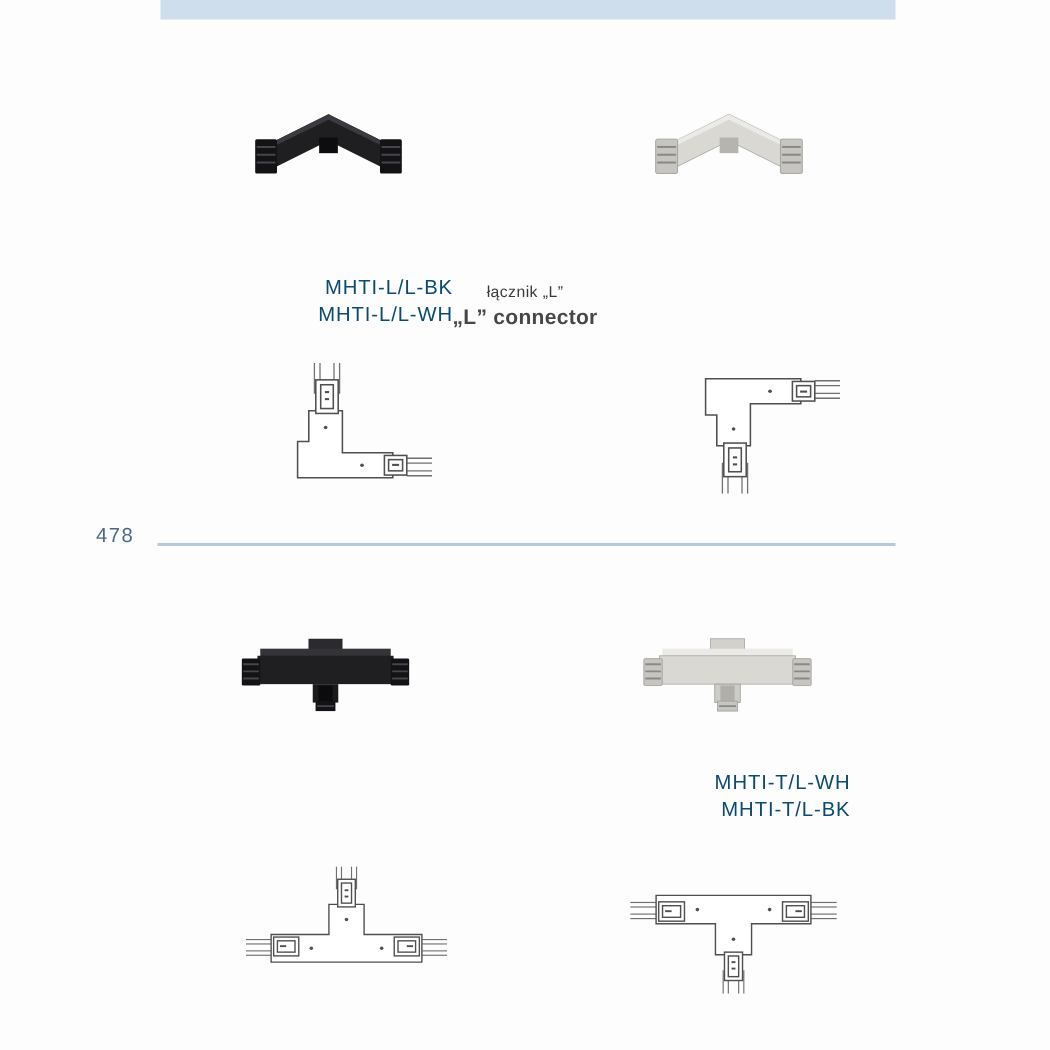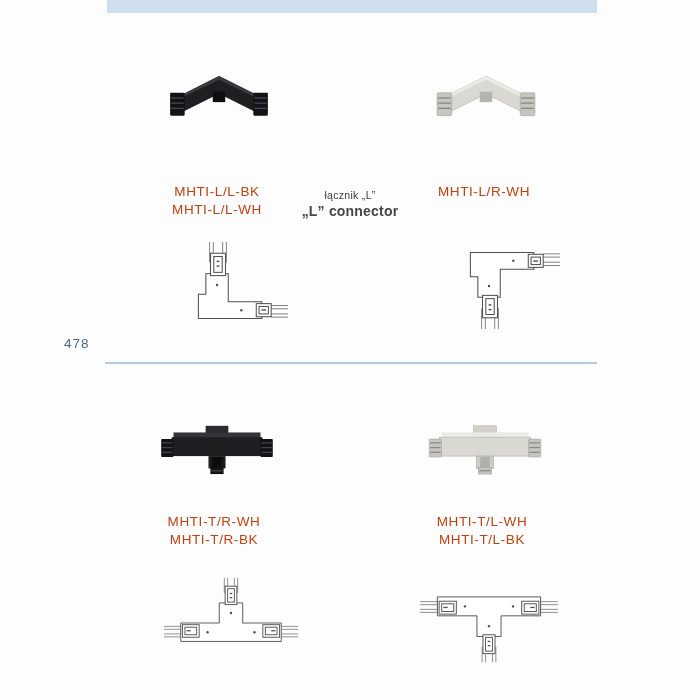--- a/index.html
+++ b/index.html
@@ -7,32 +7,32 @@
   body { font-family:"Liberation Sans", sans-serif; }
   .page {
     position:relative; width:700px; height:700px; background:#fdfdfd; overflow:hidden;
   }
   .header-bar {
     position:absolute; left:107px; top:0; width:490px; height:13px; background:#cfdeed;
   }
   .photo { position:absolute; }
   .photo svg { display:block; }
   .codes {
-    position:absolute; width:170px; text-align:center;
-    color:#c2410c; font-size:13.5px; line-height:17.5px; letter-spacing:0.6px; font-weight:400;
+    position:absolute; width:170px; text-align:right;
+    color:#0c4a6e; font-size:13.5px; line-height:17.5px; letter-spacing:0.6px; font-weight:400;
   }
   .desc {
     position:absolute; width:130px; text-align:center; color:#3b3b3b;
   }
   .desc .pl { font-size:10.5px; font-weight:400; letter-spacing:0.3px; }
   .desc .en { font-size:14px; font-weight:700; letter-spacing:0.2px; margin-top:2px; color:#474747; }
   .drawing { position:absolute; }
   .drawing svg { display:block; }
   .page-number {
-    position:absolute; left:64px; top:336px; font-size:13.5px; color:#4c6984; letter-spacing:1px;
+    position:absolute; left:64px; top:349px; font-size:13.5px; color:#4c6984; letter-spacing:1px;
   }
   .divider-line {
     position:absolute; left:105px; top:362px; width:492px; height:2px; background:#b7c9d9;
   }
 </style>
 </head>
 <body>
 
 <div class="page">
 
@@ -78,21 +78,20 @@
     <div>MHTI-L/L-BK</div>
     <div>MHTI-L/L-WH</div>
   </div>
 
   <div class="desc" style="left:285px; top:189px;">
     <div class="pl">łącznik „L”</div>
     <div class="en">„L” connector</div>
   </div>
 
   <div class="codes" style="left:399px; top:183px;">
-    <div>MHTI-L/R-WH</div>
   </div>
 
   <div class="drawing" style="left:176px; top:240px;">
     <svg width="112" height="89" viewBox="0 0 120 95">
       <g stroke="#6f6f6f" stroke-width="0.9" fill="none">
         <line x1="36" y1="2" x2="36" y2="24"></line>
           <line x1="40" y1="2" x2="40" y2="24"></line>
         <line x1="50" y1="2" x2="50" y2="24"></line>
           <line x1="54" y1="2" x2="54" y2="24"></line>
         <line x1="102" y1="70" x2="120" y2="70"></line>
@@ -186,24 +185,20 @@
           <line x1="107" y1="26" x2="118" y2="26"></line>
           <line x1="107" y1="31" x2="118" y2="31"></line>
       </g>
       <rect x="51" y="35" width="18" height="13" fill="#cdccc7" stroke="#a3a29d" stroke-width="0.6"></rect>
       <rect x="55" y="36" width="10" height="11" fill="#b0afa9"></rect>
       <rect x="53" y="47" width="14" height="7" fill="#c6c5c0" stroke="#a3a29d" stroke-width="0.6"></rect>
       <line x1="54" y1="50.5" x2="66" y2="50.5" stroke="#8a8984" stroke-width="1.3"></line>
     </svg>
   </div>
 
-  <div class="codes" style="left:129px; top:513px;">
-    <div>MHTI-T/R-WH</div>
-    <div>MHTI-T/R-BK</div>
-  </div>
 
 
   <div class="codes" style="left:397px; top:513px;">
     <div>MHTI-T/L-WH</div>
     <div>MHTI-T/L-BK</div>
   </div>
 
   <div class="drawing" style="left:164px; top:576px;">
     <svg width="134" height="84" viewBox="0 0 160 100">
       <g stroke="#6f6f6f" stroke-width="0.9" fill="none">

